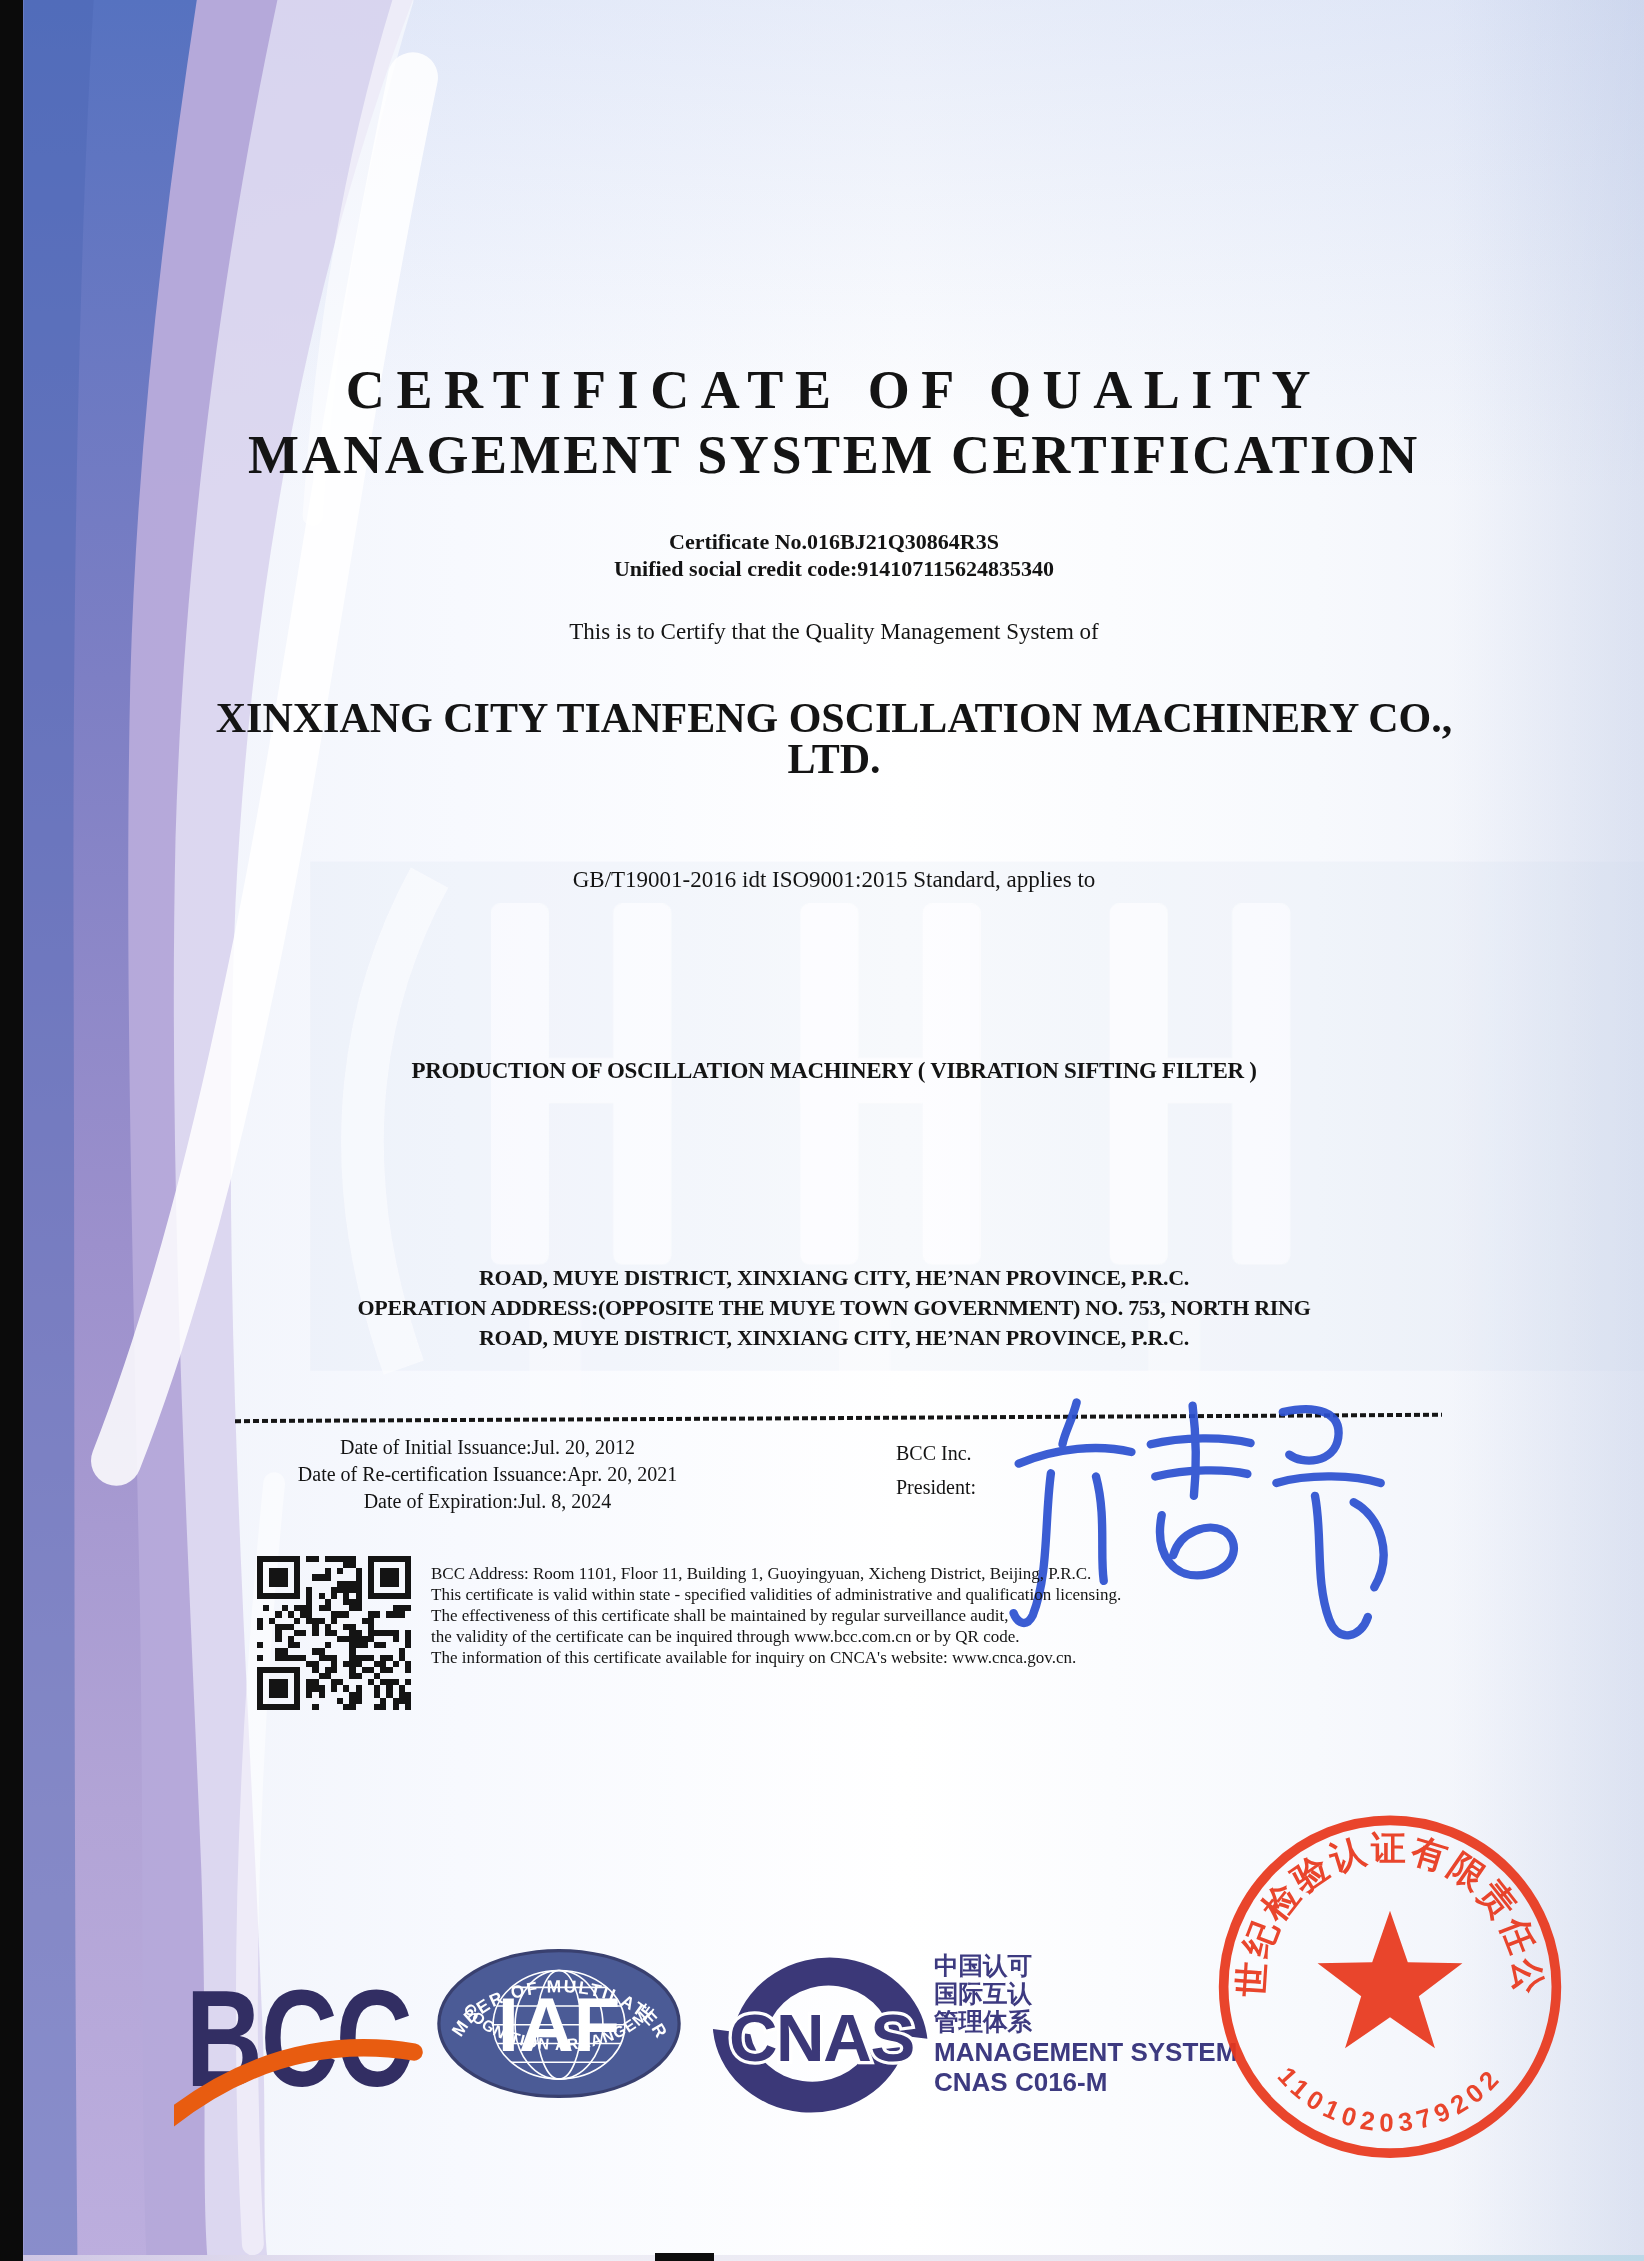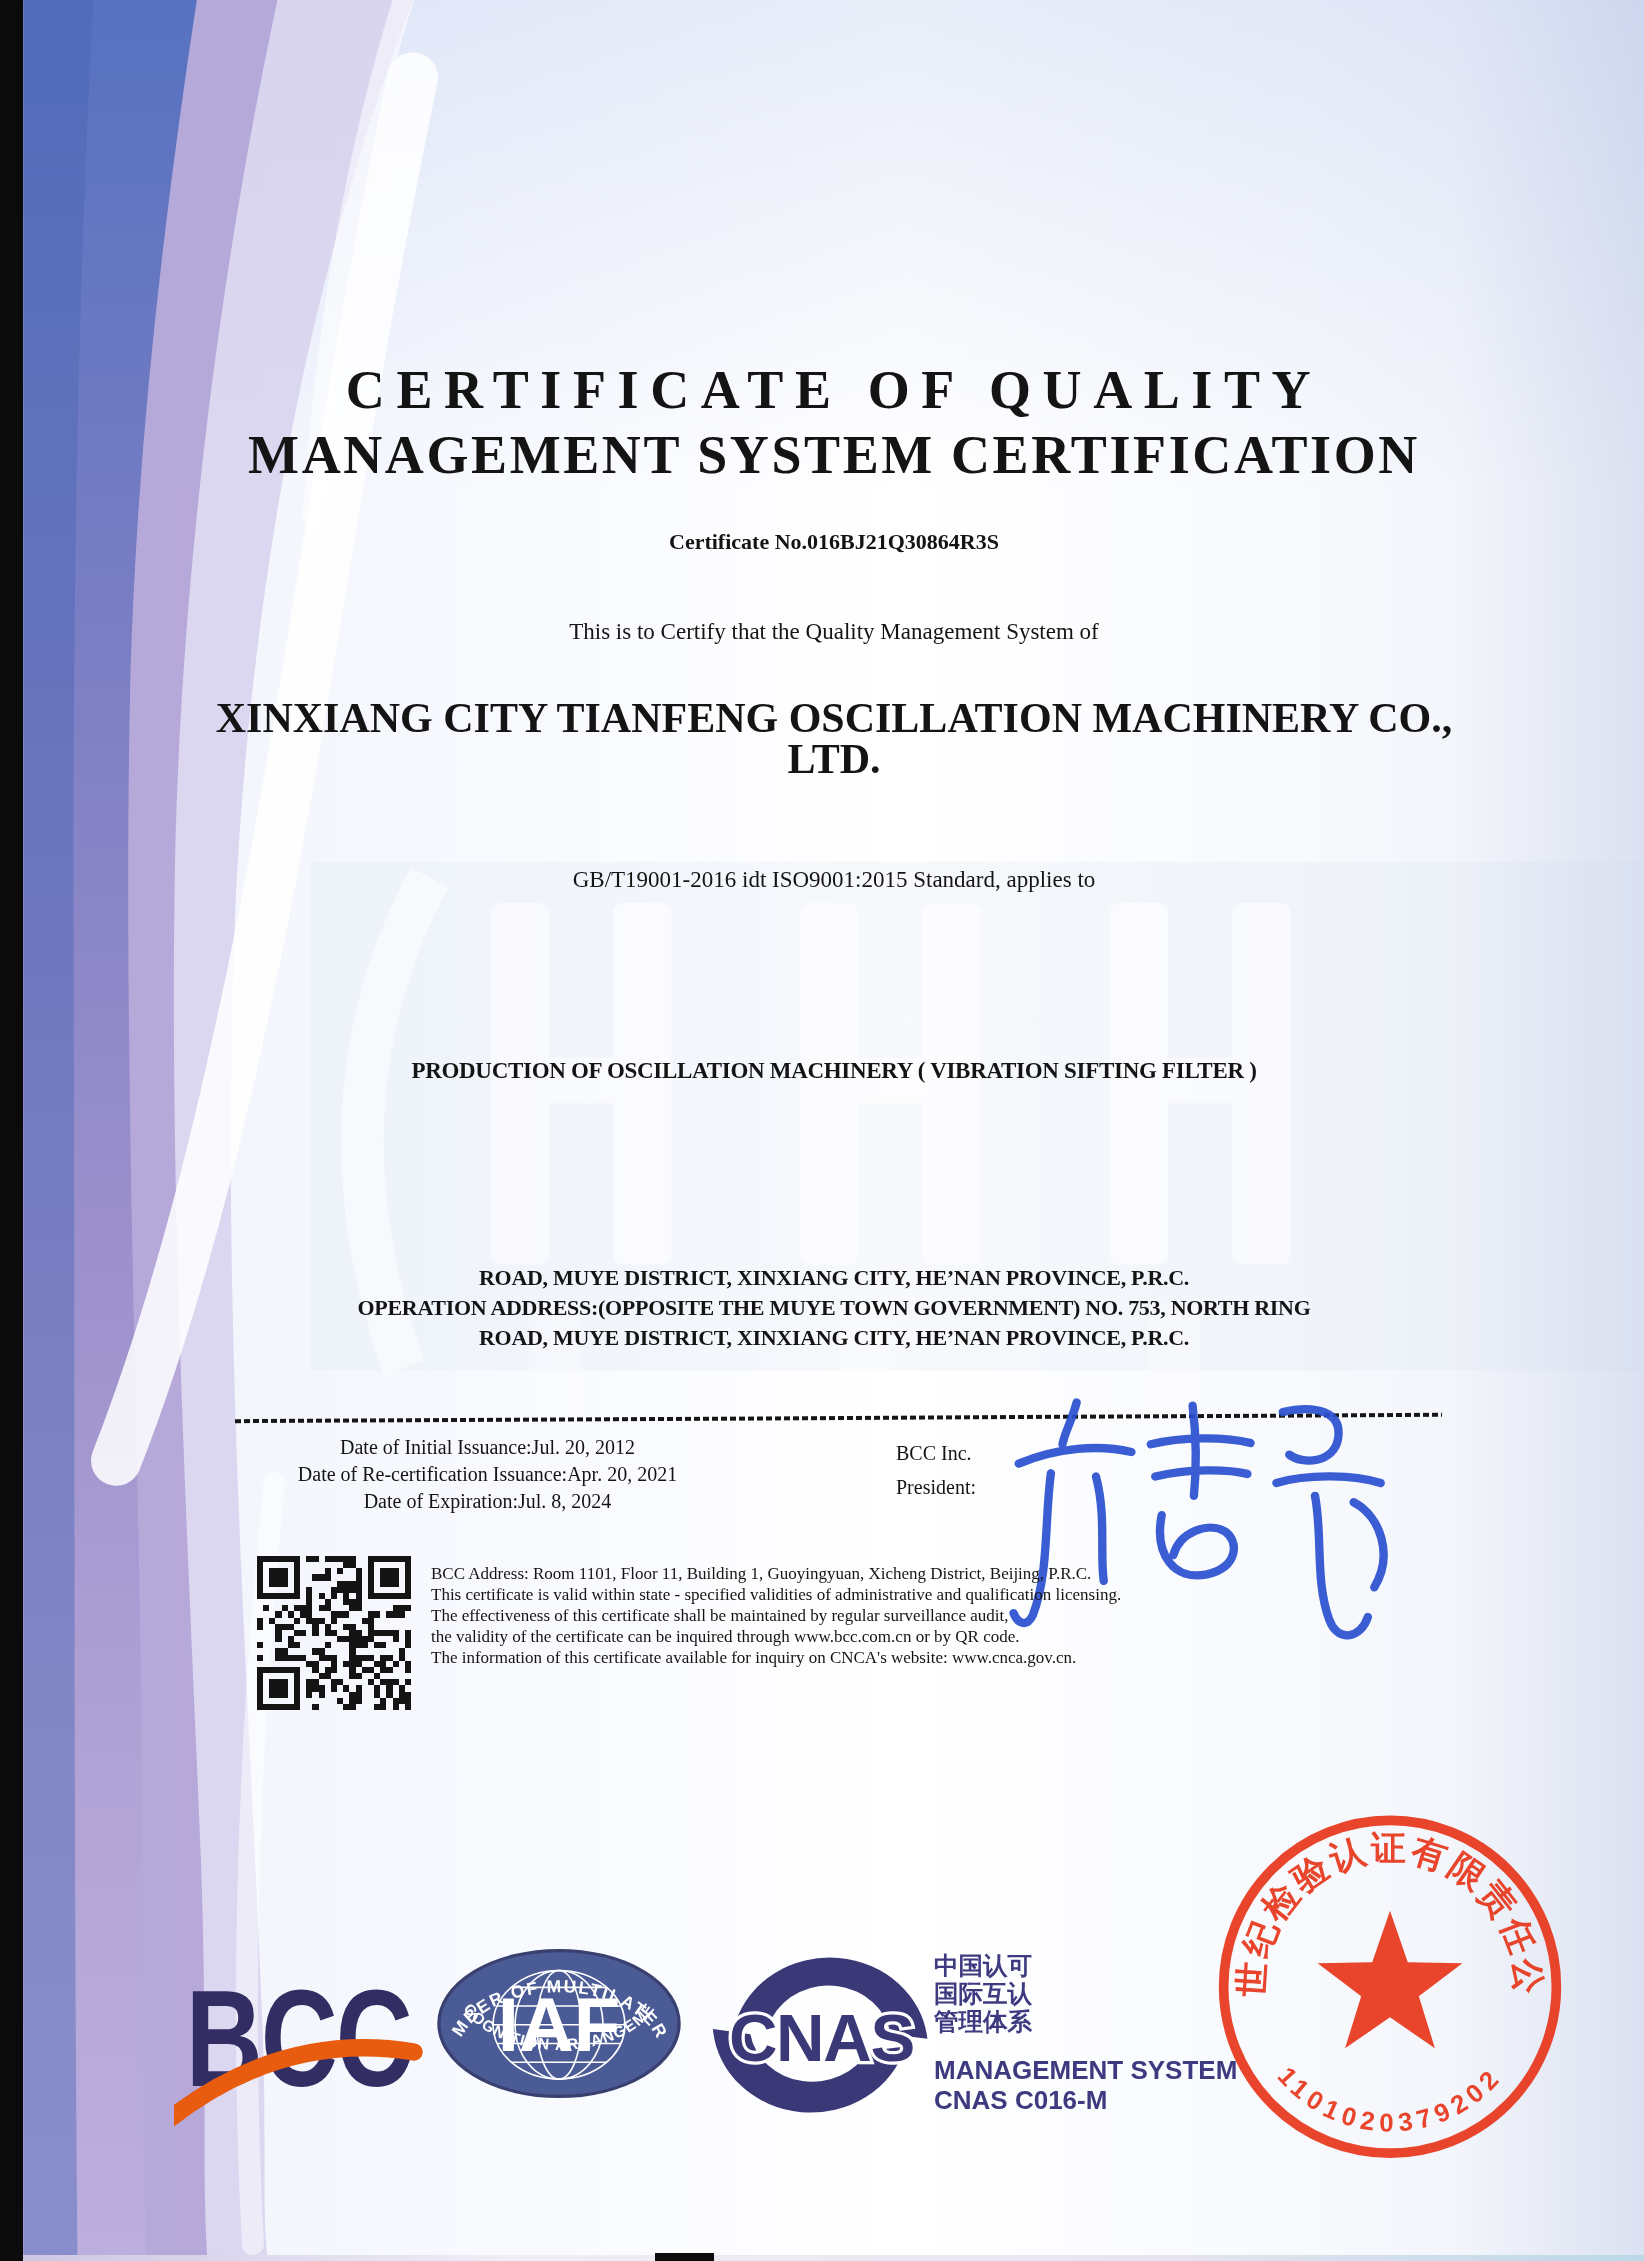--- a/index.html
+++ b/index.html
@@ -24,21 +24,21 @@
   .addr{font-size:22px;font-weight:bold;letter-spacing:-0.3px;}
   .dotline{position:absolute;left:235px;top:1416px;width:1207px;height:3.9px;
         background:repeating-linear-gradient(90deg,#161616 0 5.8px,transparent 5.8px 9px);
         transform:rotate(-0.3deg);}
   .datesblk{position:absolute;left:252px;top:1434px;width:471px;text-align:center;
         font-size:20px;line-height:27px;}
   .issuerblk{position:absolute;left:896px;top:1436px;font-size:20px;line-height:34px;}
   .notes{position:absolute;left:431px;top:1563px;font-size:17px;line-height:21px;}
   .accblk{position:absolute;left:934px;top:1952px;color:#3d3a80;}
   .acc-cn{font-size:24.5px;line-height:28px;font-weight:600;}
-  .acc-en{font-family:"Liberation Sans","DejaVu Sans",sans-serif;font-weight:bold;font-size:26px;line-height:30px;margin-top:19px;}
+  .acc-en{font-family:"Liberation Sans","DejaVu Sans",sans-serif;font-weight:bold;font-size:26px;line-height:30px;margin-top:1px;}
   svg text{font-family:"Liberation Sans","DejaVu Sans",sans-serif;}
 </style>
 </head>
 <body>
 
 <div class="page">
 
   <div class="topwash"></div>
   <div class="righttint"></div>
 
@@ -79,20 +79,21 @@
         <rect x="1300" y="740" width="80" height="180" rx="12" opacity="0.5"></rect>
     </g>
   </svg>
 
   <div class="content">
 
     <div class="cline title" style="top:359px;letter-spacing:11.6px;">CERTIFICATE OF QUALITY</div>
     <div class="cline title" style="top:424px;">MANAGEMENT SYSTEM CERTIFICATION</div>
 
     <div class="cline small b" style="top:529px;">Certificate No.016BJ21Q30864R3S</div>
+    <div class="cline small b" style="top:556px;">Unified social credit code:914107115624835340</div>
 
     <div class="cline mid" style="top:619px;">This is to Certify that the Quality Management System of</div>
 
     <div class="cline comp" style="top:694px;">XINXIANG CITY TIANFENG OSCILLATION MACHINERY CO.,</div>
     <div class="cline comp" style="top:735px;">LTD.</div>
 
     <div class="cline mid" style="top:867px;">GB/T19001-2016 idt ISO9001:2015 Standard, applies to</div>
 
     <div class="cline mid b" style="top:1058px;letter-spacing:-0.3px;">PRODUCTION OF OSCILLATION MACHINERY ( VIBRATION SIFTING FILTER )</div>
 

